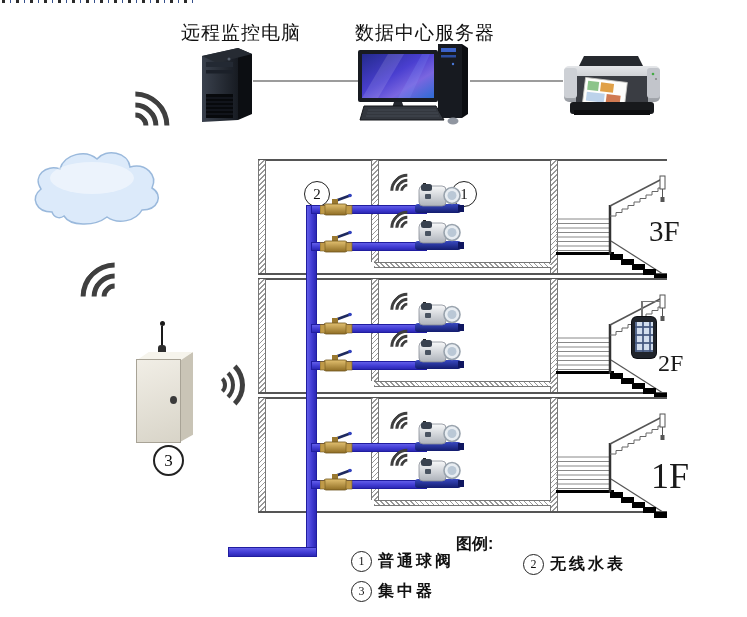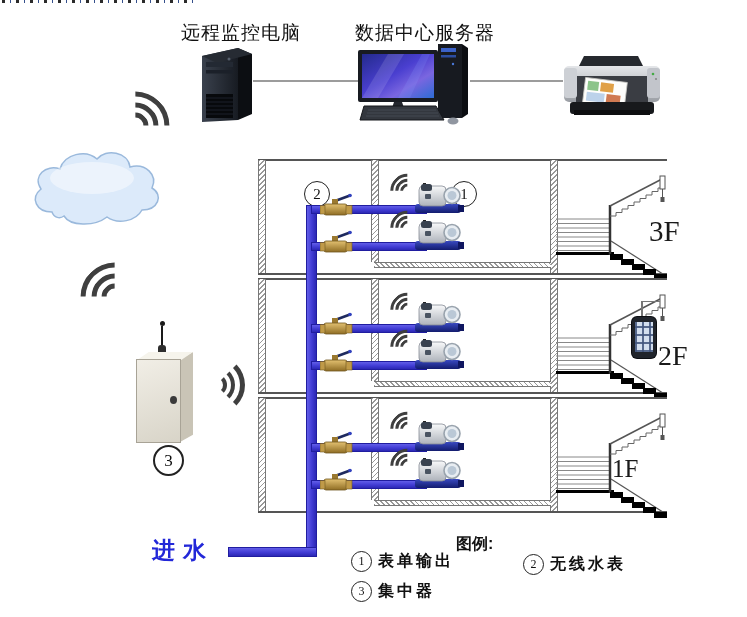--- a/index.html
+++ b/index.html
@@ -7,22 +7,22 @@
           font-family:"Liberation Sans",sans-serif;}
   .abs{position:absolute;}
 
   
   .dev-label{position:absolute;font-family:"Liberation Serif",serif;font-size:19px;color:#111;
              letter-spacing:1px;white-space:nowrap;}
   .internet-label{position:absolute;font-family:"Liberation Serif",serif;font-size:19px;color:#14141f;
              letter-spacing:.5px;}
   .floor-label{position:absolute;font-family:"Liberation Serif",serif;color:#1a1a1a;white-space:nowrap;}
   .f3 .floor-label{left:649px;top:56px;font-size:29px;}
-  .f2 .floor-label{left:658px;top:62px;font-size:28px;}
-  .f1 .floor-label{left:612px;top:58px;font-size:25px;}
+  .f2 .floor-label{left:658px;top:72px;font-size:24px;}
+  .f1 .floor-label{left:651px;top:58px;font-size:36px;}
   .inlet-label{position:absolute;left:152px;top:535px;font-size:23px;font-weight:bold;
              color:#2227d8;letter-spacing:8px;white-space:nowrap;}
   .legend-title{position:absolute;left:456px;top:534px;font-size:16px;font-weight:600;color:#111;}
   .legend-item{position:absolute;display:flex;align-items:center;gap:6px;}
   .legend-item .txt{font-size:16px;font-weight:600;color:#111;letter-spacing:3px;white-space:nowrap;}
 
   
   .circ{display:flex;align-items:center;justify-content:center;border:1.8px solid #222;
         border-radius:50%;background:#fff;color:#111;font-family:"Liberation Serif",serif;}
   .circ.big{width:24px;height:24px;font-size:15px;position:absolute;}
@@ -365,27 +365,26 @@
       <i></i>
       <i></i>
       <i></i>
     </div>
   <div class="wifi wifi-sm rotm45" style="left:387px;top:453px;">
       <i></i>
       <i></i>
       <i></i>
     </div>
 
-  <div class="inlet-label">进水</div>
 
   <div class="legend-title">图例:</div>
 
   <div class="legend-item" style="left:351px;top:551px;">
     <span class="circ small">1</span>
-    <span class="txt">表单输出</span>
+    <span class="txt">普通球阀</span>
   </div>
   <div class="legend-item" style="left:523px;top:554px;">
     <span class="circ small">2</span>
     <span class="txt">无线水表</span>
   </div>
   <div class="legend-item" style="left:351px;top:581px;">
     <span class="circ small">3</span>
     <span class="txt">集中器</span>
   </div>
 

